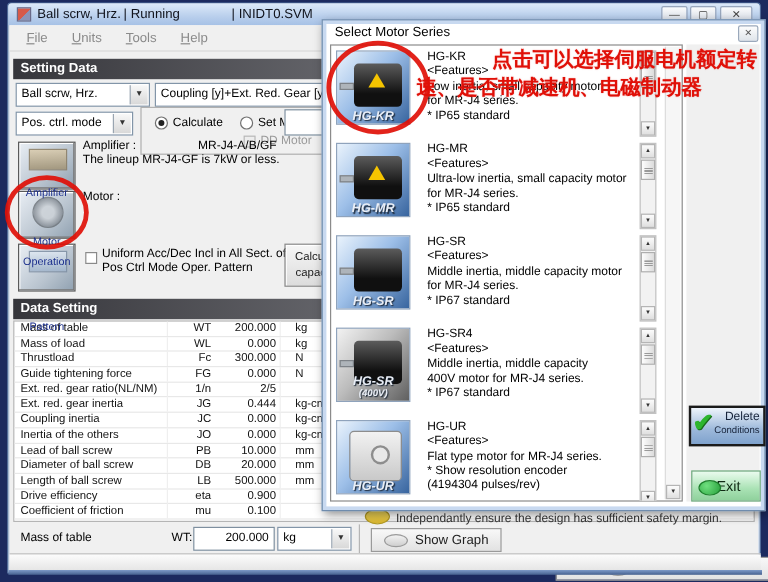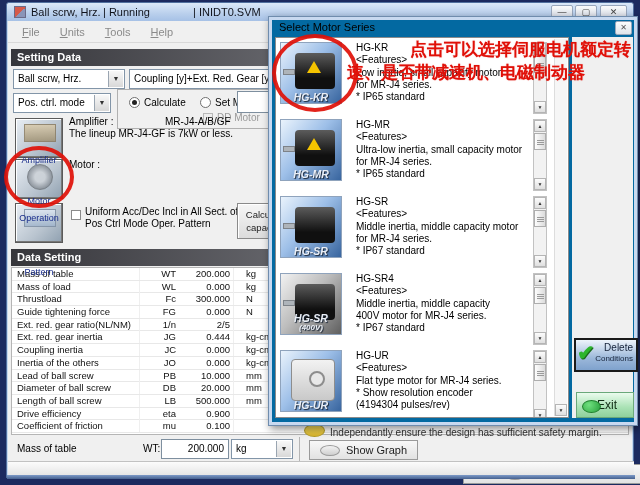--- a/index.html
+++ b/index.html
@@ -72,21 +72,21 @@
   .statusbar { position:absolute; left:1px; top:458px; width:626px; height:14px;
     background:linear-gradient(#fcfcfc,#e6e6e6); border-top:1px solid #c2c2c2; }
   .win-bottom { position:absolute; left:0; top:472px; width:628px; height:4px;
     background:linear-gradient(#7d9ac8,#46618f); }
   .note-icon { position:absolute; width:21px; height:13px; border:1px solid #b39a22; border-radius:50%;
     background:linear-gradient(#f7df63,#d9b52e); }
 
   
   .dialog { position:absolute; left:268px; top:16px; width:370px; height:410px; background:#c8d9f0;
     border:1px solid #6f8cad; box-shadow:2px 3px 8px rgba(0,0,0,.45); z-index:50; }
-  .dialog-inner { position:absolute; left:3px; top:3px; right:3px; bottom:3px; background:#0369a1; }
+  .dialog-inner { position:absolute; left:3px; top:3px; right:3px; bottom:3px; background:#ffffff; }
   .dlg-title { position:absolute; left:7px; top:1px; font-size:11px; color:#000; }
   .dlg-close { position:absolute; left:343px; top:1px; width:17px; height:14px; background:linear-gradient(#fdfdfd,#dfe4ea);
     border:1px solid #9aa8bb; border-radius:2px; font-size:8px; line-height:12px; text-align:center; color:#555; }
   .mlist { position:absolute; left:3px; top:17px; width:294px; height:381px; background:#fff;
     border:1px solid #8b8b8b; overflow:hidden; }
   .entry { position:absolute; left:2px; width:276px; height:76px; }
   .tile { position:absolute; left:2px; top:1px; width:62px; height:62px; border:1px solid #8fa3bc;
     background:linear-gradient(130deg,#eaf3fc 0%,#9dbfe8 45%,#38659f 100%); overflow:hidden; }
   .tile.gray { background:linear-gradient(130deg,#f2f2f2 0%,#bcbcbc 45%,#5f5f5f 100%); }
   .m-shaft { position:absolute; left:2px; top:26px; width:12px; height:6px; background:#aeb4ba; border:1px solid #7d8288; }

